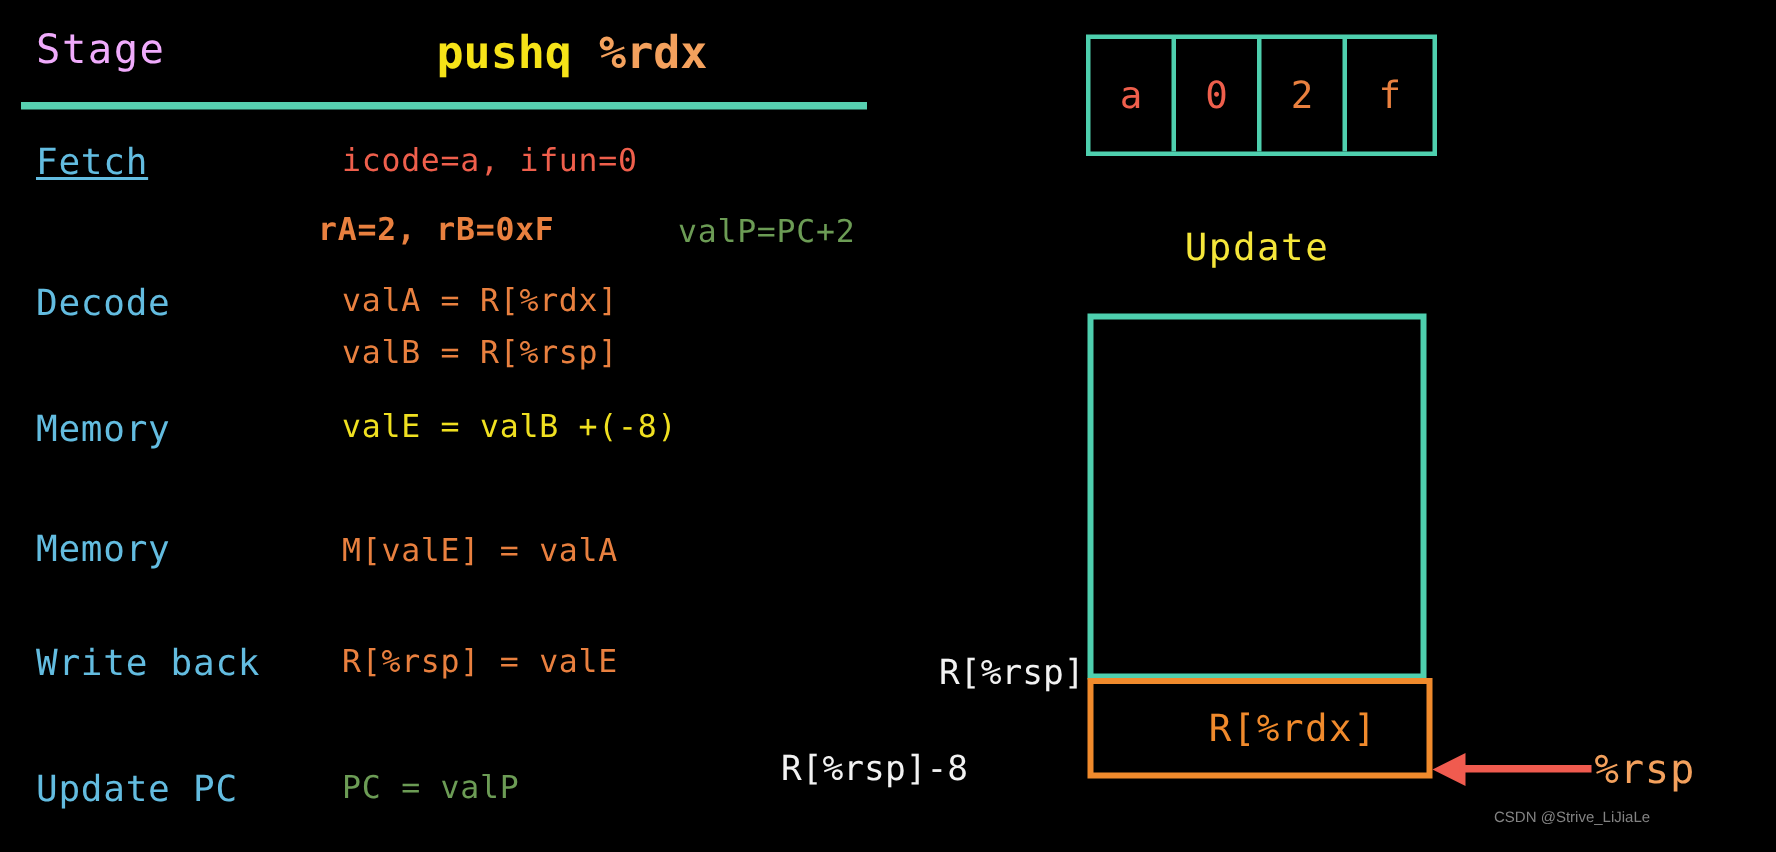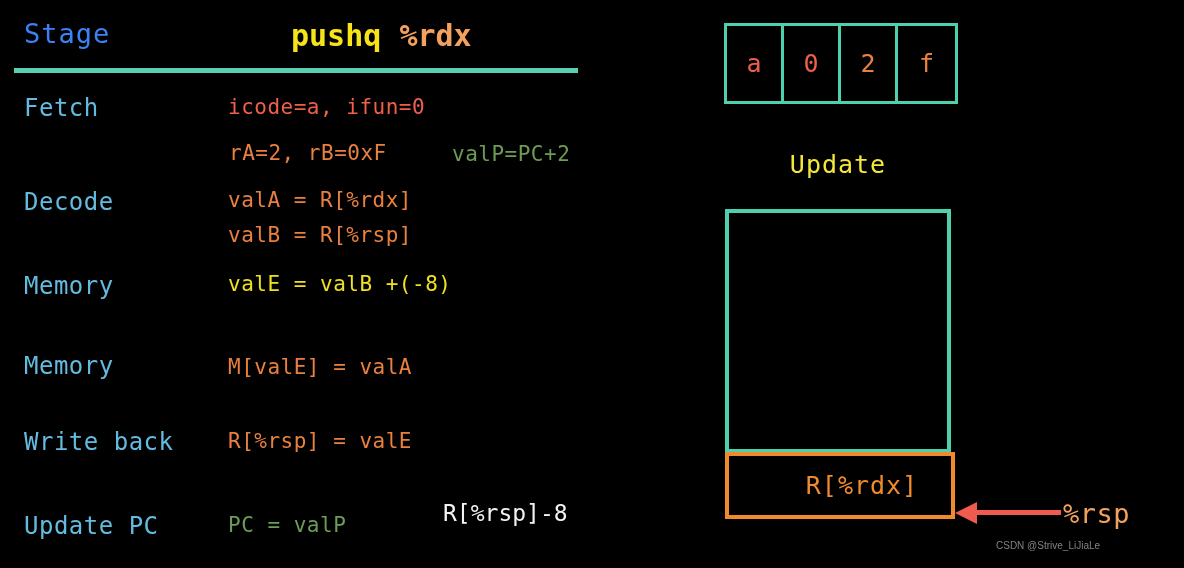--- a/index.html
+++ b/index.html
@@ -14,21 +14,21 @@
     background: #000000;
     overflow: hidden;
     font-family: "DejaVu Sans Mono", "Liberation Mono", monospace;
   }
   .abs { position: absolute; white-space: pre; }
 
   
   .hdr-stage {
     left: 24px; top: 18px;
     font-size: 27px;
-    color: #3b82f6;
+    color: #f0abfc;
     letter-spacing: 1px;
   }
   .hdr-instr {
     left: 291px; top: 18px;
     font-size: 30px;
     font-weight: bold;
     letter-spacing: 0px;
   }
   .hdr-instr .op  { color: #f6e318; }
   .hdr-instr .reg { color: #f4a15d; }
@@ -103,21 +103,21 @@
   .lbl-top {
     left: 443px; top: 436px;
     width: 280px;
     text-align: right;
     font-size: 23px;
     color: #f2f2f2;
   }
   .lbl-bot {
     left: 443px; top: 500px;
     width: 280px;
-    text-align: left;
+    text-align: center;
     font-size: 23px;
     color: #f2f2f2;
   }
 
   
   .arrow-wrap {
     left: 955px; top: 500px;
     width: 110px; height: 24px;
   }
   .arrow-line {
@@ -154,23 +154,23 @@
 <body>
 
 <div id="root">
 
   <div class="abs hdr-stage">Stage</div>
 
   <div class="abs hdr-instr"><span class="op">pushq</span><span> </span><span class="reg">%rdx</span></div>
 
   <div class="abs rule"></div>
 
-  <div class="abs stage-label" style="left:24px; top:94px;">Fetch</div>
+  <div class="abs stage-label" style="left:24px; top:94px;text-decoration:underline;">Fetch</div>
   <div class="abs stage-body c-red" style="left:228px; top:95px;">icode=a, ifun=0</div>
-  <div class="abs stage-body c-orange" style="left:229px; top:141px;">rA=2, rB=0xF</div>
+  <div class="abs stage-body c-orange" style="left:212px; top:141px;font-weight:bold;">rA=2, rB=0xF</div>
   <div class="abs stage-body c-green" style="left:452px; top:142px;">valP=PC+2</div>
 
   <div class="abs stage-label" style="left:24px; top:188px;">Decode</div>
   <div class="abs stage-body c-orange" style="left:228px; top:188px;">valA = R[%rdx]</div>
   <div class="abs stage-body c-orange" style="left:228px; top:223px;">valB = R[%rsp]</div>
 
   <div class="abs stage-label" style="left:24px; top:272px;">Memory</div>
   <div class="abs stage-body c-yellow" style="left:228px; top:272px;">valE = valB +(-8)</div>
 
   <div class="abs stage-label" style="left:24px; top:352px;">Memory</div>
@@ -186,20 +186,21 @@
     <div class="bytecell" style="color:#ef5f4c;">a</div>
     <div class="bytecell" style="color:#ef5f4c;">0</div>
     <div class="bytecell" style="color:#e9803f;">2</div>
     <div class="bytecell" style="color:#e9803f;">f</div>
   </div>
 
   <div class="abs stack-title">Update</div>
 
   <div class="abs stack-box"></div>
 
+  <div class="abs lbl-top">R[%rsp]</div>
 
   <div class="abs lbl-bot">R[%rsp]-8</div>
 
   <div class="abs stack-slot">R[%rdx]</div>
 
   <div class="abs arrow-wrap">
     <div class="arrow-head"></div>
     <div class="arrow-line"></div>
   </div>
 

